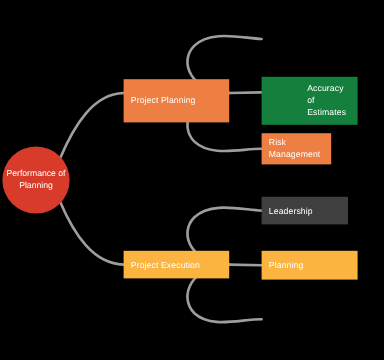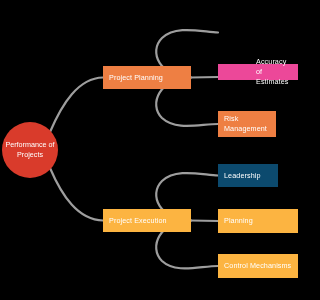--- a/index.html
+++ b/index.html
@@ -66,45 +66,42 @@
       <path d="M 191 77.5 L 218 77"></path>
       <path d="M 191 77.5 C 160 78, 148 104, 162 118 C 176 131, 200 124, 218 124"></path>
 
       <path d="M 191 220.5 C 160 220, 148 195, 162 181 C 176 168, 200 174.5, 218 175.5"></path>
       <path d="M 191 220.5 L 218 221"></path>
       <path d="M 191 220.5 C 160 221, 148 247, 162 261 C 176 274, 200 266, 218 266"></path>
     </g>
   </svg>
 
   <div class="root-circle" style="left:2px; top:122px; width:56px; height:56px; background:#d93b2b;">
-    <span>Performance of Projects</span>
+    <span>Performance of Planning</span>
   </div>
 
-  <div class="node-box" style="left:103px; top:66px; width:88px; height:23px; background:#ee7f43;">
+  <div class="node-box" style="left:103px; top:66px; width:88px; height:36px; background:#ee7f43;">
     <span>Project Planning</span>
   </div>
 
   <div class="node-box" style="left:103px; top:209px; width:88px; height:23px; background:#fcb441;">
     <span>Project Execution</span>
   </div>
 
 
-  <div class="node-box" style="left:218px; top:64px; width:80px; height:16px; background:#ec4899;padding-left:38px;">
+  <div class="node-box" style="left:218px; top:64px; width:80px; height:40px; background:#15803d;padding-left:38px;">
     <span>Accuracy of Estimates</span>
   </div>
 
   <div class="node-box" style="left:218px; top:111px; width:58px; height:26px; background:#ee7f43;">
     <span>Risk Management</span>
   </div>
 
-  <div class="node-box" style="left:218px; top:164px; width:60px; height:23px; background:#0c4a6e;align-items:center;">
+  <div class="node-box" style="left:218px; top:164px; width:72px; height:23px; background:#404040;align-items:center;">
     <span>Leadership</span>
   </div>
 
   <div class="node-box" style="left:218px; top:209px; width:80px; height:24px; background:#fcb441;">
     <span>Planning</span>
   </div>
 
-  <div class="node-box" style="left:218px; top:254px; width:80px; height:24px; background:#fcb441;">
-    <span>Control Mechanisms</span>
-  </div>
 
 </div>
 
 </body></html>

